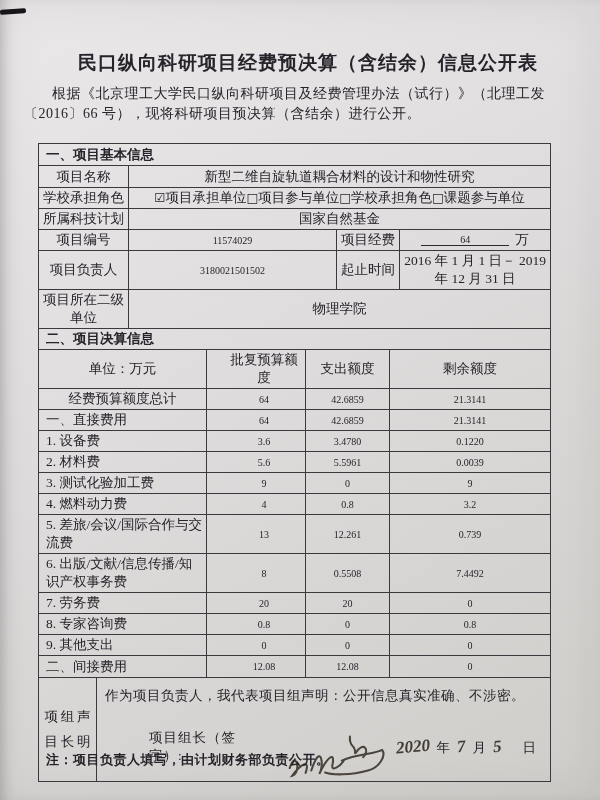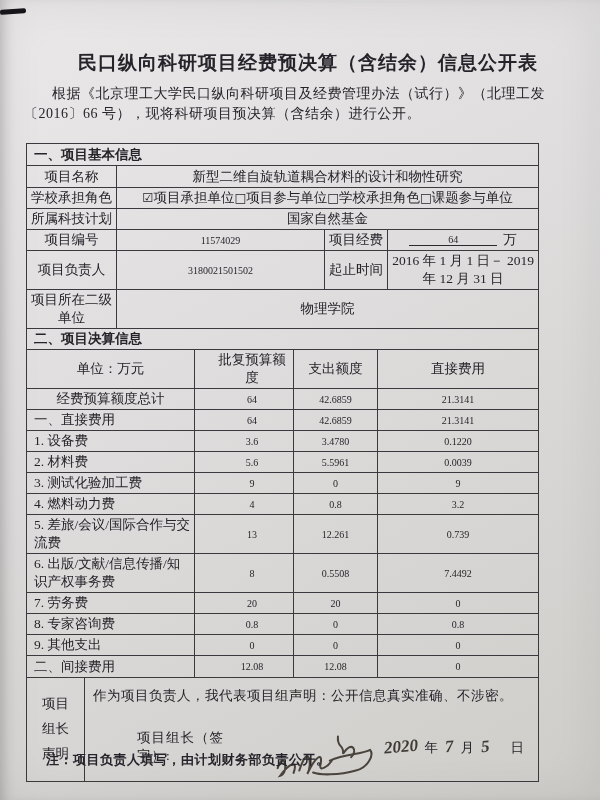--- a/index.html
+++ b/index.html
@@ -21,21 +21,21 @@
   }
   .title{
     position:absolute; top:50px; left:8px; width:100%;
     text-align:center; font-size:19px; font-weight:bold; letter-spacing:1px;
   }
   .intro{
     position:absolute; top:84px; left:24px; width:526px;
     font-size:14px; line-height:1.42; text-indent:2em; letter-spacing:.5px;
   }
   .tbl{
-    position:absolute; left:26px; top:143px; width:513px;
+    position:absolute; left:38px; top:143px; width:513px;
     border:1px solid #3a393e; font-size:13.5px;
   }
   .row{ display:flex; align-items:stretch; border-top:1px solid #3a393e; }
   .row:first-child{ border-top:none; }
   .c{ border-left:1px solid #3a393e; display:flex; align-items:center;
       justify-content:center; text-align:center; padding:1px 4px; }
   .c:first-child{ border-left:none; }
   .c.left{ justify-content:flex-start; text-align:left; padding-left:7px; }
   .full{ flex:1; }
   .head{ font-weight:bold; justify-content:flex-start; padding-left:7px; }
@@ -47,21 +47,21 @@
   .h20{ min-height:20px; } .h21{ min-height:21px; } .h22{ min-height:22px; }
   .h29{ min-height:29px; } .h30{ min-height:30px; } .h33{ min-height:33px; }
   .h34{ min-height:34px; } .h35{ min-height:35px; }
   .num{ font-size:10px; }
   .opt{ white-space:nowrap; }
   .opt .mark{ font-family:"DejaVu Sans",sans-serif; font-size:12.5px; }
   .blank{ display:inline-block; min-width:88px; text-align:center;
           border-bottom:1px solid #2b2a2f; padding:0 4px; }
   .unit-suffix{ margin-left:6px; }
   .decl{ min-height:92px; }
-  .decl-label{ flex:0 0 57px; flex-direction:column; justify-content:center;
+  .decl-label{ flex:0 0 57px; justify-content:space-between;
                line-height:1.85; font-weight:normal; }
   .decl-body{ flex:1; display:block; padding:9px 8px 4px 8px; text-align:left; }
   .statement{ letter-spacing:.5px; }
   .sign-row{ display:flex; align-items:center; margin-top:12px; padding-left:44px; }
   .sign-label{ letter-spacing:1px; }
   .sig-svg{ margin-left:14px; margin-top:14px; transform:rotate(-4deg); }
   .date-group{ margin-left:auto; margin-right:6px; display:flex;
                align-items:baseline; gap:7px; font-size:13.5px; }
   .hand{ font-style:italic; color:#3f3a33; font-size:17px;
          display:inline-block; transform:rotate(-5deg); font-weight:bold; }
@@ -130,21 +130,21 @@
     </div>
 
     <div class="row h21">
       <div class="c full head">二、项目决算信息</div>
     </div>
 
     <div class="row h29">
       <div class="c b1">单位：万元</div>
       <div class="c b2">批复预算额度</div>
       <div class="c b3">支出额度</div>
-      <div class="c b4">直接费用</div>
+      <div class="c b4">剩余额度</div>
     </div>
 
     <div class="row h21">
       <div class="c b1">经费预算额度总计</div>
       <div class="c b2 num">64</div>
       <div class="c b3 num">42.6859</div>
       <div class="c b4 num">21.3141</div>
     </div>
 
     <div class="row h20">

